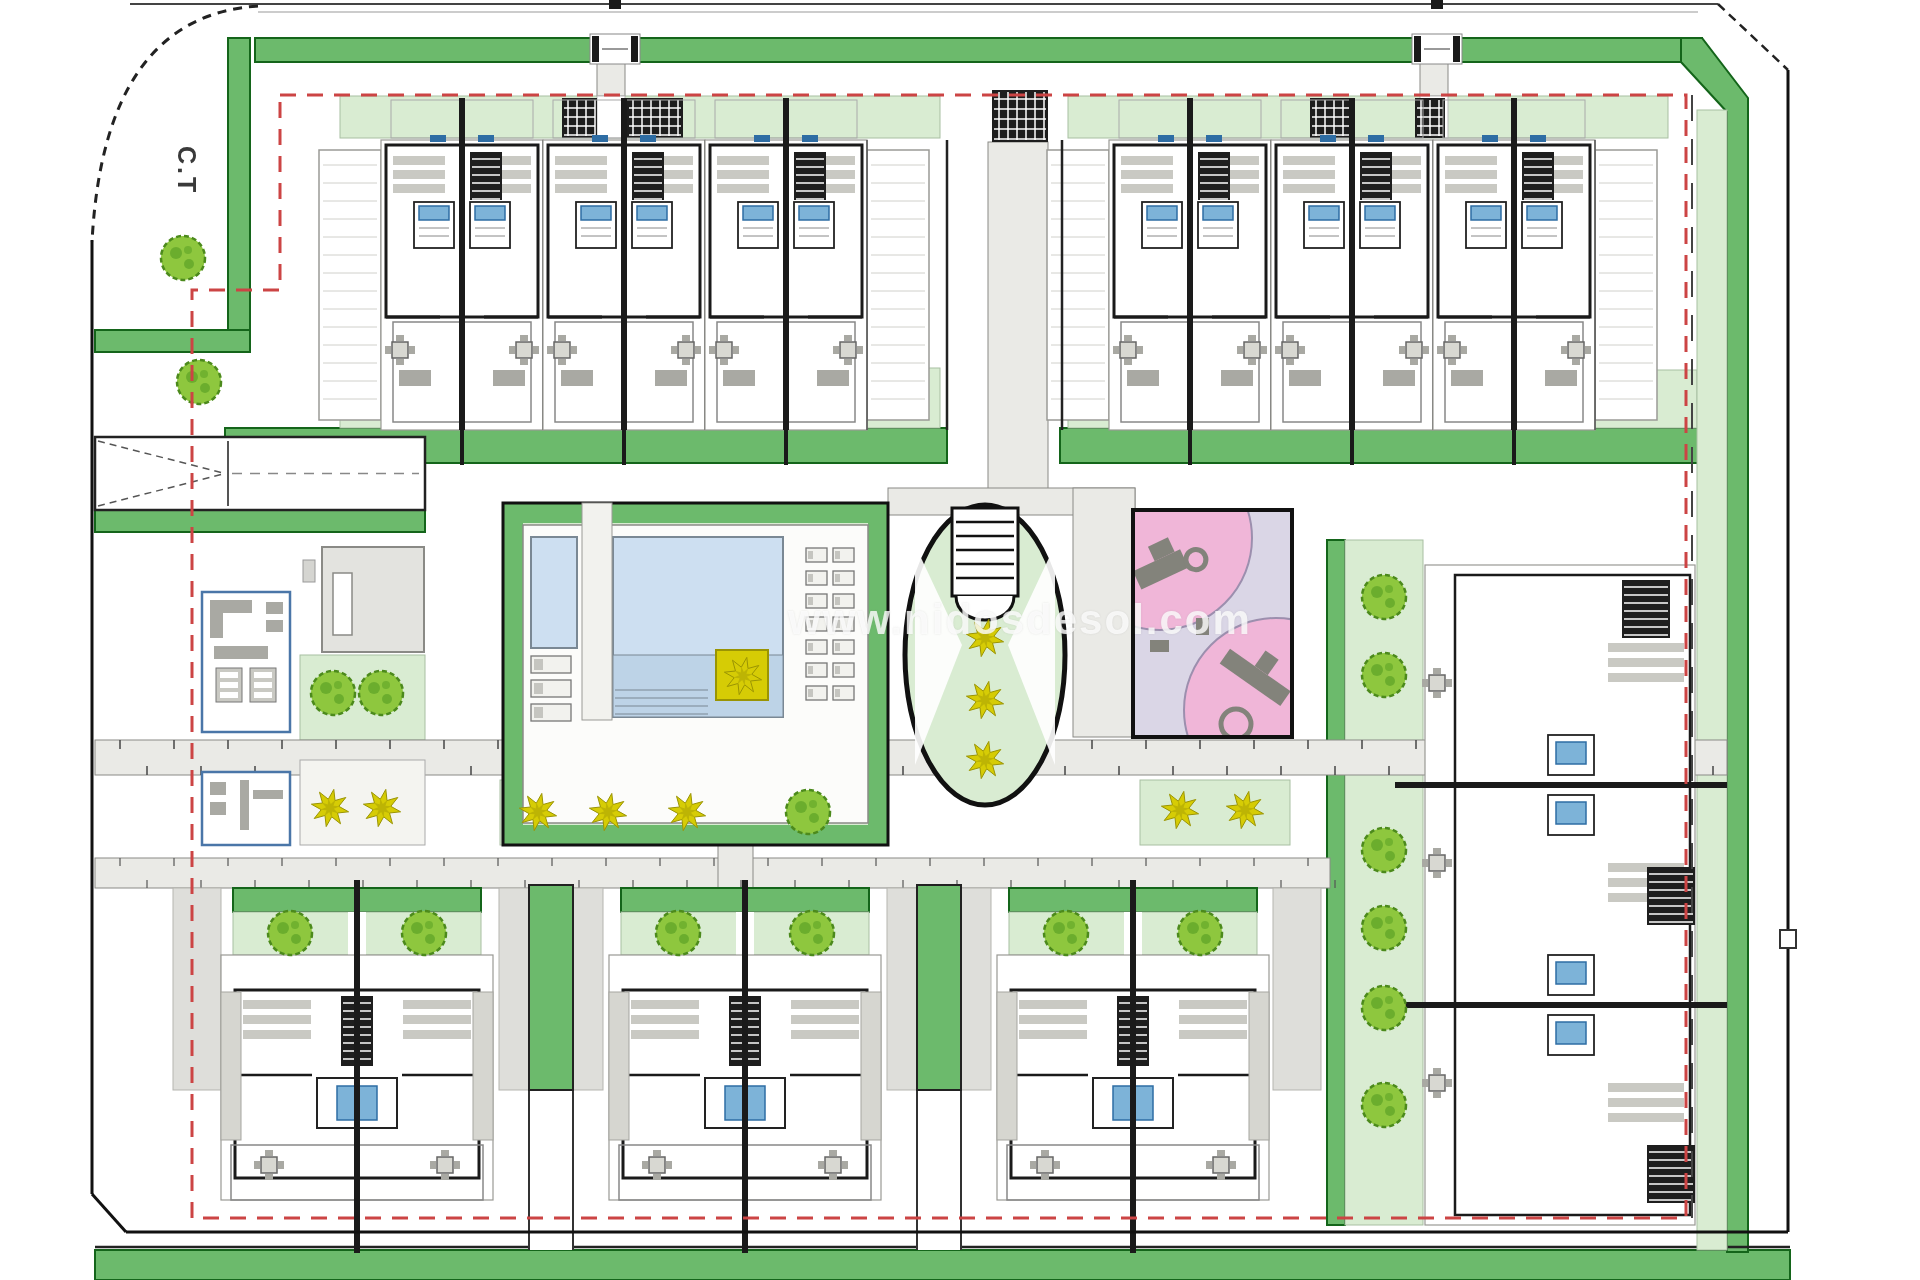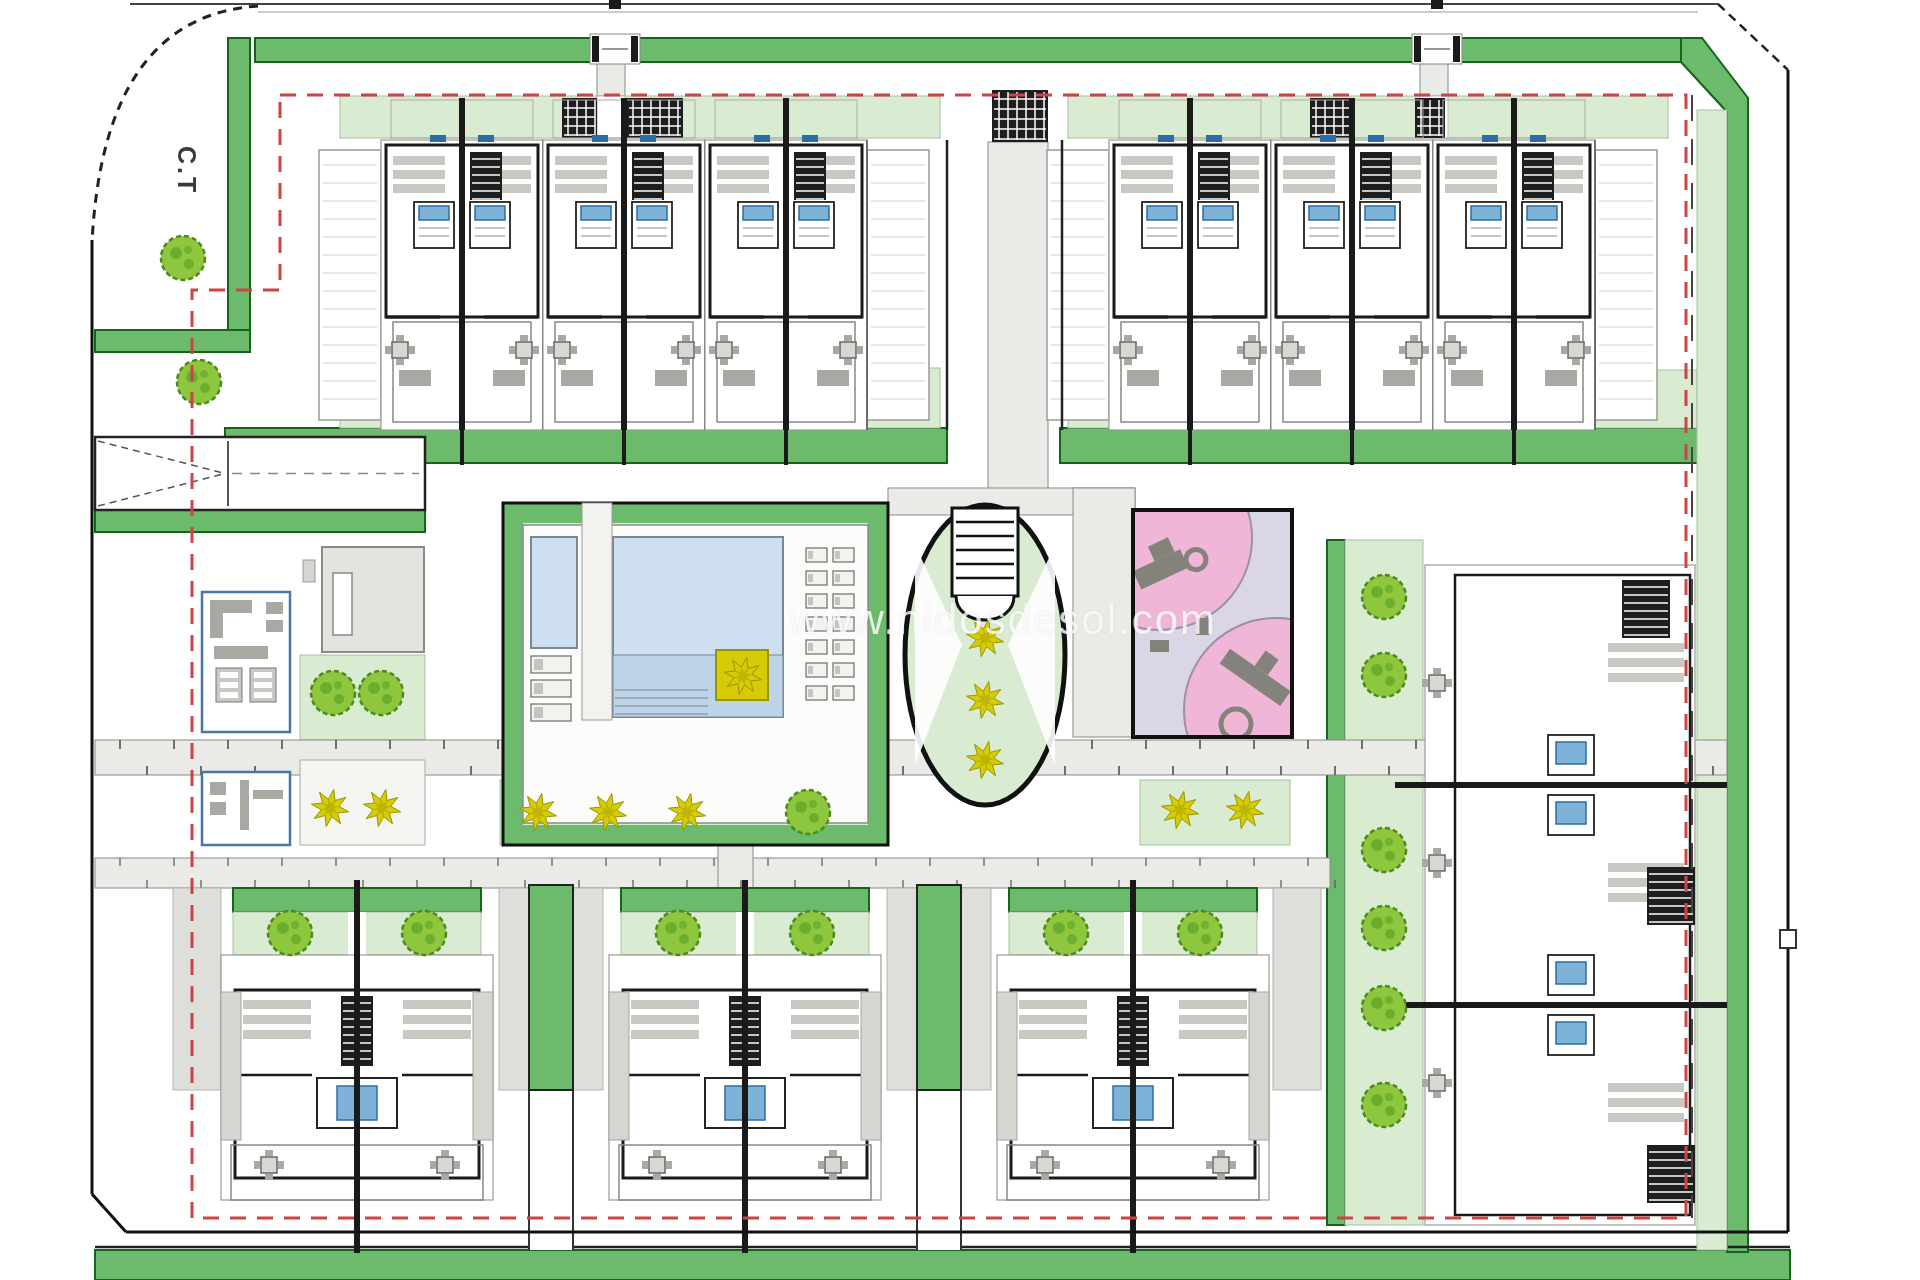--- a/index.html
+++ b/index.html
@@ -2,21 +2,21 @@
 <html><head>
 <meta charset="utf-8">
 <style>
   html,body{margin:0;padding:0;background:#ffffff;}
   #stage{position:relative;width:1920px;height:1280px;background:#ffffff;overflow:hidden;
          font-family:"Liberation Sans", sans-serif;}
   #plan-svg{position:absolute;left:0;top:0;}
   .corner-label{position:absolute;left:172px;top:146px;writing-mode:vertical-rl;
     font-size:25px;font-weight:bold;color:#3a3a3a;letter-spacing:3px;}
   .watermark{position:absolute;left:788px;top:596px;width:430px;text-align:center;
-    font-size:42px;font-weight:400;color:rgba(255,255,255,0.78);letter-spacing:2px;
+    font-size:42px;font-weight:700;color:rgba(255,255,255,0.78);letter-spacing:2px;
     text-shadow:0 0 2px rgba(150,150,150,0.25);pointer-events:none;}
 </style>
 </head>
 <body>
 
 <div id="stage">
   <svg id="plan-svg" width="1920" height="1280" viewBox="0 0 1920 1280">
       <g>
         <rect x="255" y="38" width="1447" height="24" fill="#6cba6c" stroke="#14651a" stroke-width="2"></rect>
         <rect x="228" y="38" width="22" height="312" fill="#6cba6c" stroke="#14651a" stroke-width="2"></rect>

